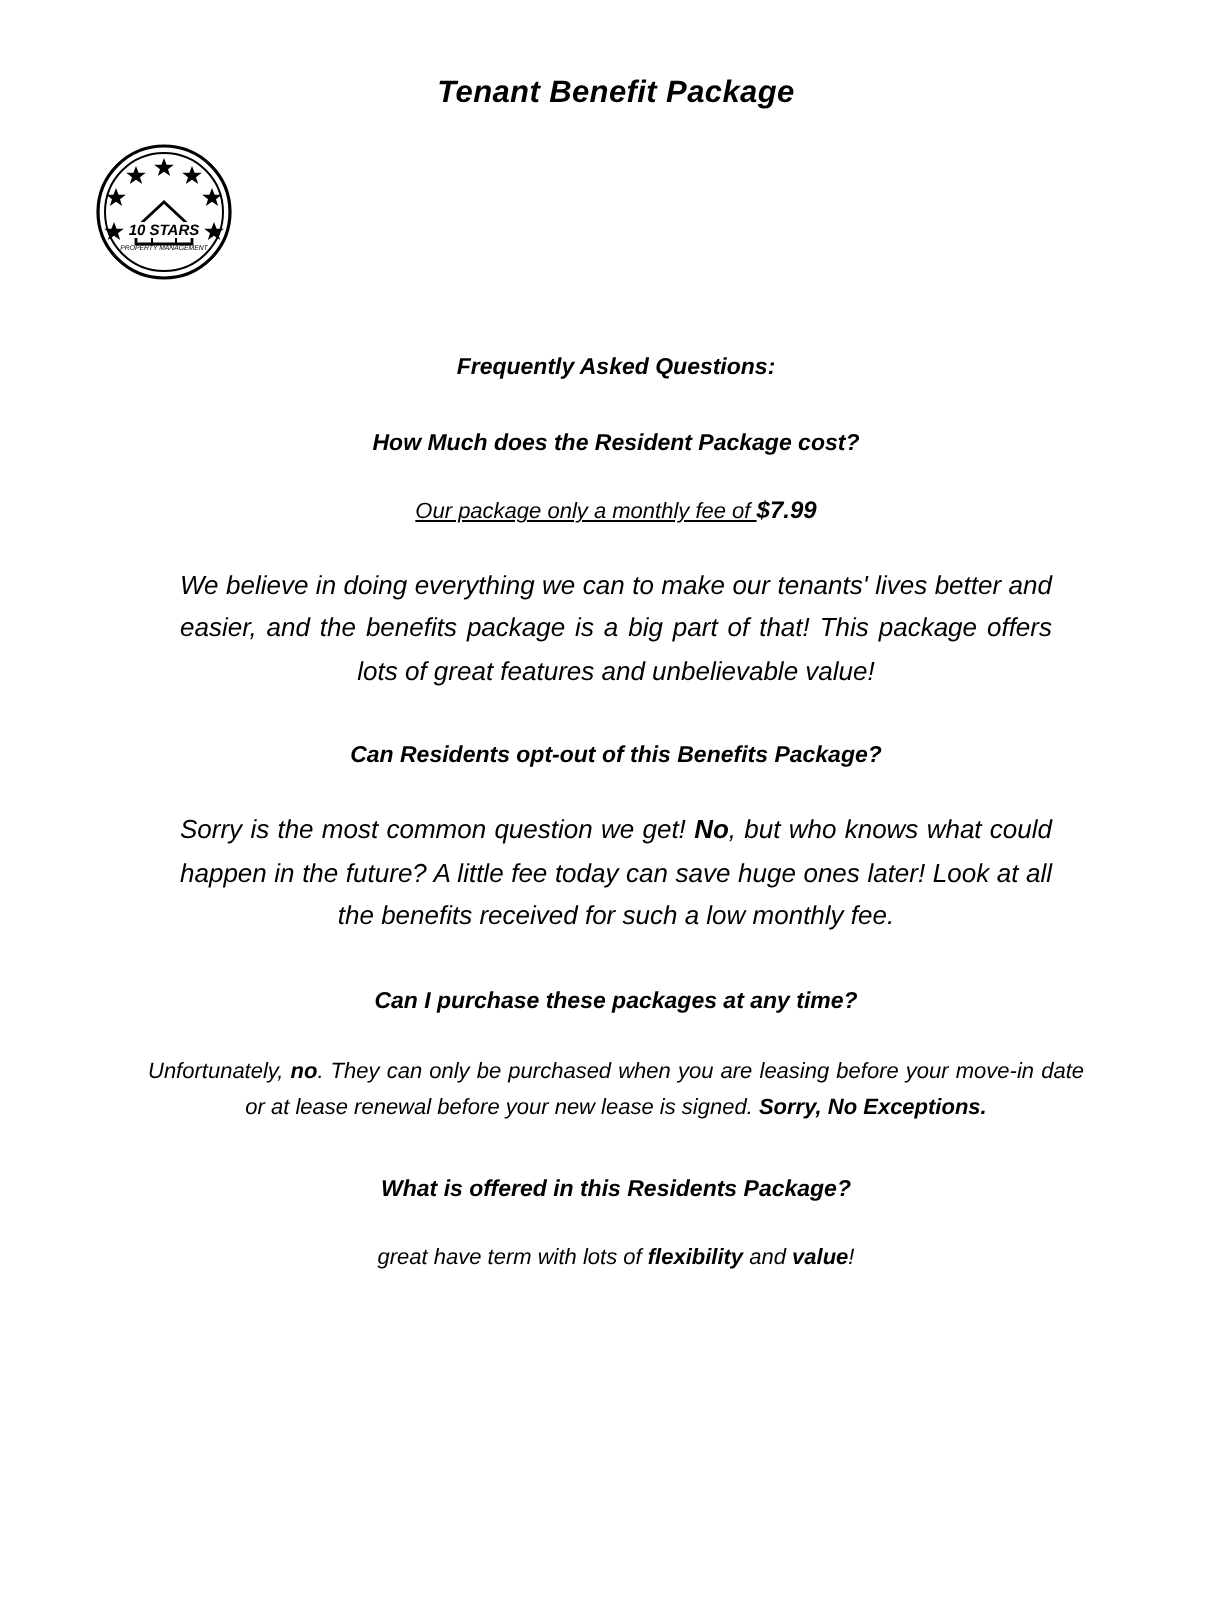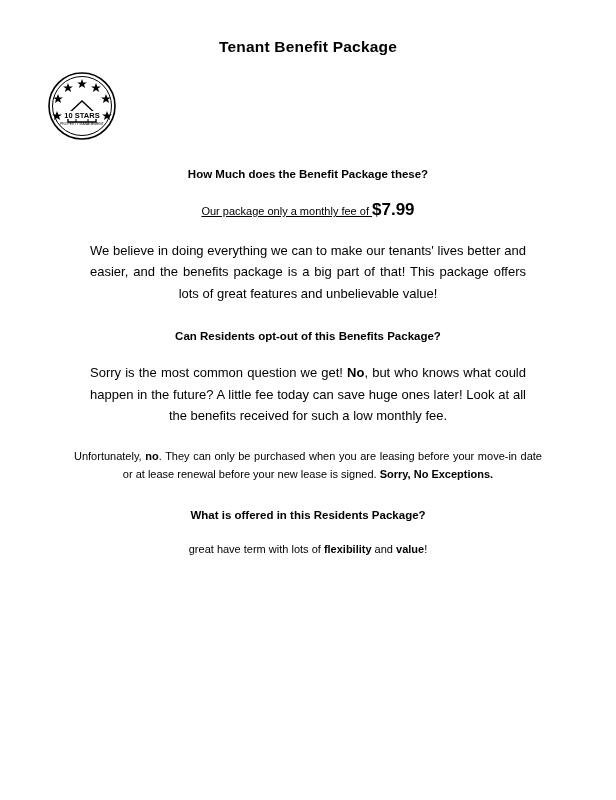--- a/index.html
+++ b/index.html
@@ -13,20 +13,21 @@
     font-family: "Liberation Sans", sans-serif;
     color: #000000;
     position: relative;
     overflow: hidden;
   }
   .page {
     width: 616px;
     height: 682px;
     box-sizing: border-box;
     padding: 28px 46px 0 46px;
+    font-style: italic;
   }
   .doc-title {
     text-align: center;
     font-size: 15.5px;
     font-weight: bold;
     letter-spacing: 0.2px;
     margin: 10px 0 0 0;
   }
   .logo-wrap {
     display: flex;
@@ -61,21 +62,21 @@
   .a-just2 {
     text-align: justify;
     text-align-last: center;
     font-size: 11px;
     line-height: 1.65;
     margin-top: 20px;
     padding: 0 28px;
   }
   .underline { text-decoration: underline; }
   .bold { font-weight: bold; text-align: right; }
-  .price { font-weight: bold; font-size: 17px; }
+  .price { font-weight: bold; font-size: 12px; }
   .line-sep { margin-top: 22px; }
 </style>
 </head>
 <body>
 
 <div class="page">
 
   <h1 class="doc-title">Tenant Benefit Package</h1>
 
   <div class="logo-wrap">
@@ -92,29 +93,31 @@
         <polygon points="61,41 62.3,44.4 65.9,44.4 63,46.6 64.1,50 61,47.9 57.9,50 59,46.6 56.1,44.4 59.7,44.4"></polygon>
       </g>
       <path d="M22 44 L36 31 L50 44 L50 52 L22 52 Z" fill="none" stroke="#000000" stroke-width="1.4"></path>
       <path d="M30 52 L30 44 L42 44 L42 52" fill="none" stroke="#000000" stroke-width="1"></path>
       <rect x="20" y="41" width="32" height="8" fill="#ffffff" stroke="none"></rect>
       <text x="36" y="47.5" font-family="'Liberation Sans', sans-serif" font-size="7.5" font-weight="bold" text-anchor="middle" fill="#000000">10 STARS</text>
       <text x="36" y="55" font-family="'Liberation Sans', sans-serif" font-size="3.4" text-anchor="middle" fill="#000000">PROPERTY MANAGEMENT</text>
     </svg>
   </div>
 
+  <div class="faq-heading">Frequently Asked Questions:</div>
 
-  <div class="q">How Much does the Benefit Package these?</div>
+  <div class="q">How Much does the Resident Package cost?</div>
   <div class="a-center">
     <span class="underline">Our package only a monthly fee of </span><span class="price">$7.99</span>
   </div>
 
   <div class="a-just">We believe in doing everything we can to make our tenants' lives better and easier, and the benefits package is a big part of that! This package offers lots of great features and unbelievable value!</div>
 
   <div class="q">Can Residents opt-out of this Benefits Package?</div>
   <div class="a-just"><span>Sorry is the most common question we get! </span><span class="bold">No</span><span>, but who knows what could happen in the future? A little fee today can save huge ones later! Look at all the benefits received for such a low monthly fee.</span></div>
 
+  <div class="q">Can I purchase these packages at any time?</div>
   <div class="a-just2"><span>Unfortunately, </span><span class="bold">no</span><span>. They can only be purchased when you are leasing before your move-in date or at lease renewal before your new lease is signed. </span><span class="bold">Sorry, No Exceptions.</span></div>
 
   <div class="q">What is offered in this Residents Package?</div>
   <div class="a-center line-sep"><span>great have term with lots of </span><span class="bold">flexibility</span><span> and </span><span class="bold">value</span><span>!</span></div>
 
 </div>
 
 </body></html>

